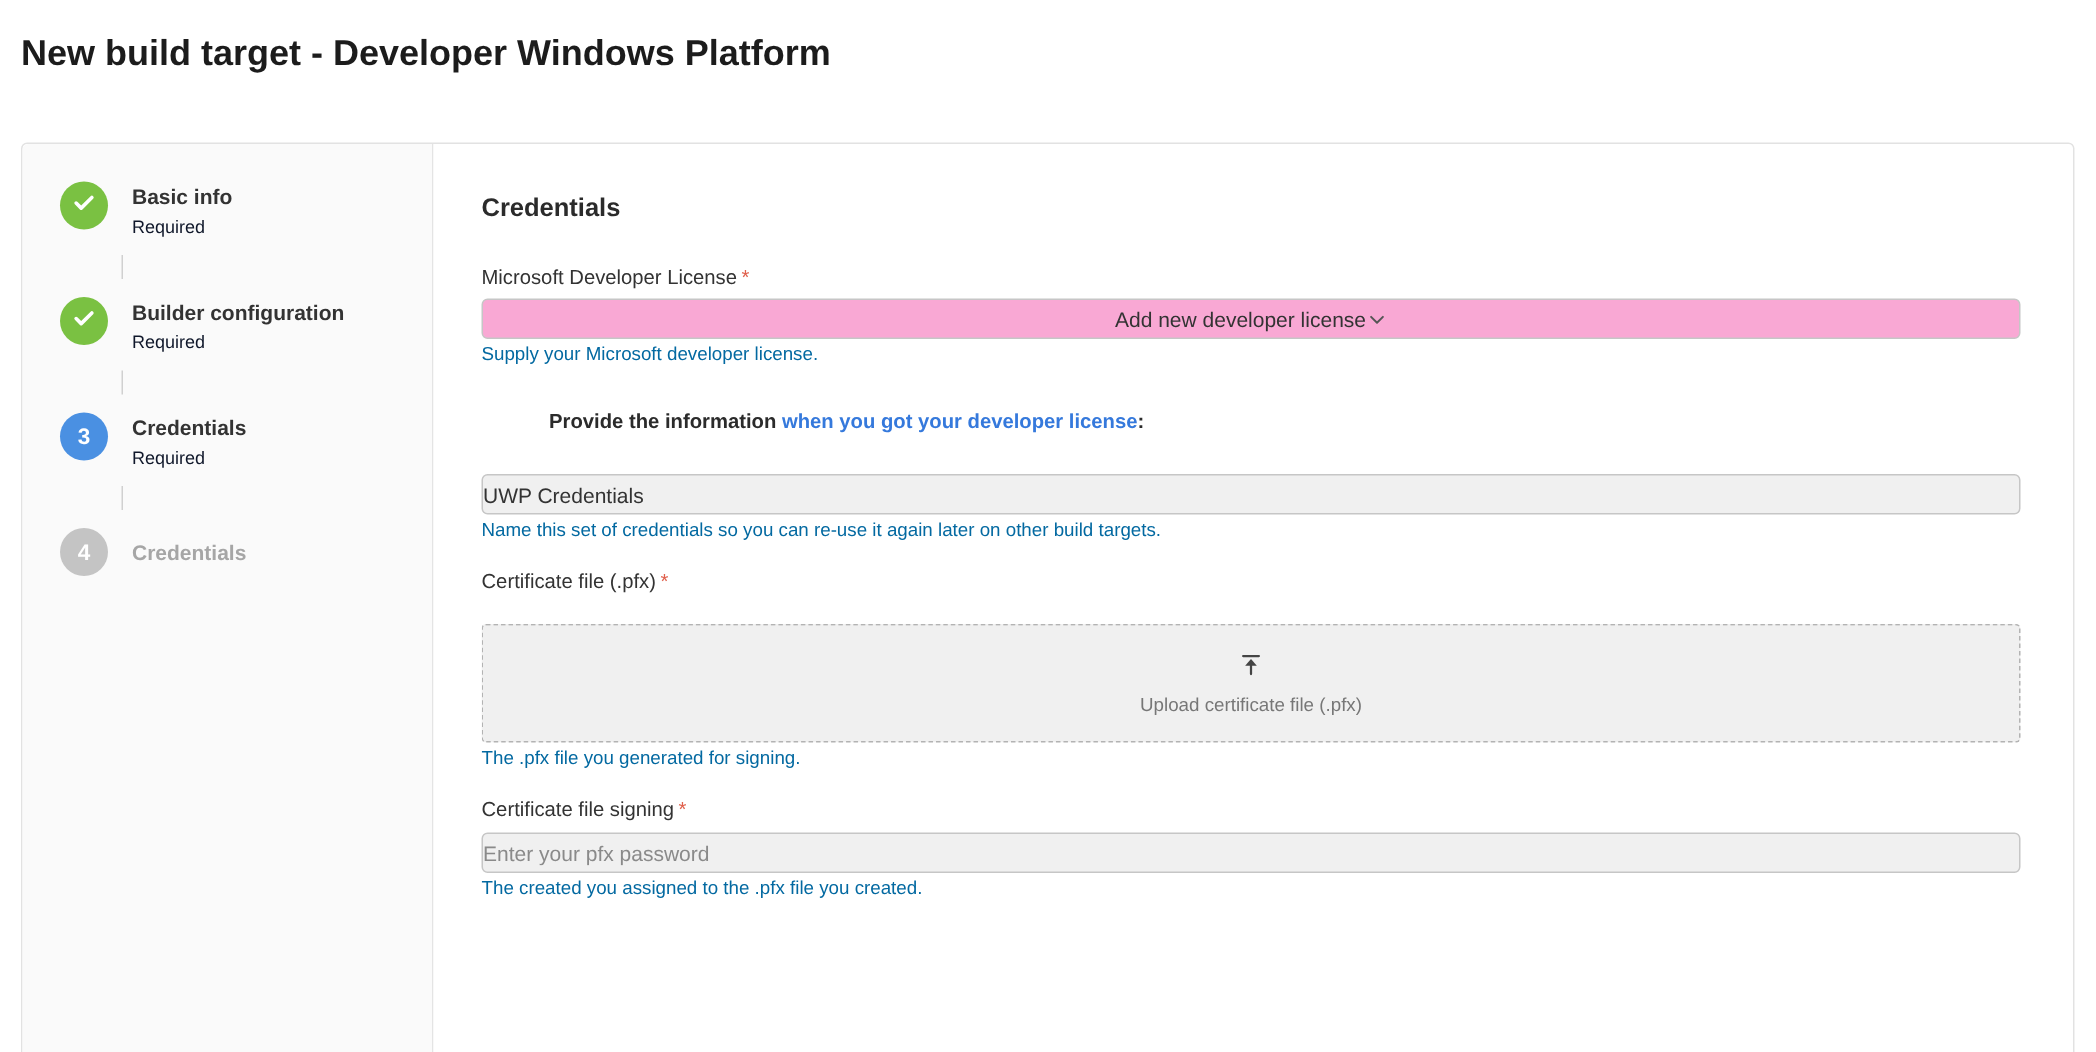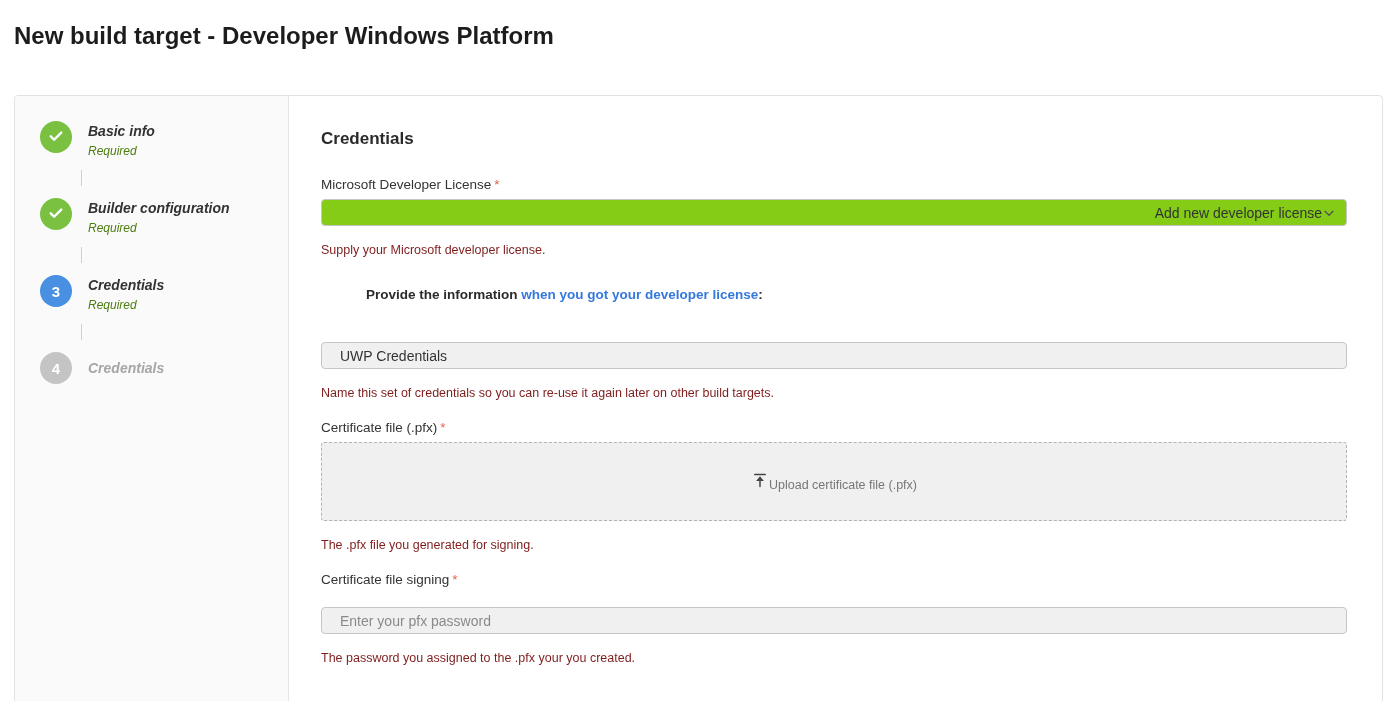--- a/index.html
+++ b/index.html
@@ -40,74 +40,74 @@
   .step.center { align-items: center; }
   .circle {
     width: 32px; height: 32px; border-radius: 50%;
     flex: 0 0 32px;
     display: flex; align-items: center; justify-content: center;
     color: #ffffff; font-size: 15px; font-weight: 700;
   }
   .circle.complete { background: #7ac142; }
   .circle.active   { background: #4a90e2; }
   .circle.upcoming { background: #c4c4c4; }
-  .step-text { padding-top: 2px; font-style: italic; }
+  .step-text { padding-top: 2px; }
   .step-label { font-size: 14px; font-weight: 700; color: #333333; line-height: 16px; }
-  .step-sub   { font-size: 12px; color: #4d7c0f; margin-top: 5px; }
+  .step-sub   { font-size: 12px; color: #0f172a; margin-top: 5px; }
   .step.center .step-text { padding-top: 0; }
   .step.center .step-label { color: #a6a6a6; }
   .connector {
     width: 1px; height: 16px;
     background: #d0d0d0;
     margin: 12px 0 12px 41px;
   }
   
   .main { flex: 1 1 auto; padding: 33px 35px 0 32px; }
   .section-title { font-size: 17px; font-weight: 700; color: #2b2b2b; margin: 0; line-height: 20px; }
   .section-sub { font-size: 14px; color: #8d8d8d; margin-top: 13px; }
   .field { margin-top: 20px; }
   .field.first { margin-top: 28px; }
   .label { font-size: 13.5px; color: #333333; }
   .req { color: #e0614d; margin-left: 3px; }
   .select-box {
     margin-top: 7px;
     height: 27px;
-    background: #84cc16;
+    background: #f9a8d4;
     border: 1px solid #c6c6c6;
     border-radius: 4px;
-    display: flex; align-items: center; justify-content: flex-end;
+    display: flex; align-items: center; justify-content: center;
     padding: 0 10px;
     font-size: 14px; color: #333333;
     cursor: pointer;
   }
   .chevron { display: flex; align-items: center; }
   .text-input {
-    margin-top: 20px;
+    margin-top: 8px;
     width: 100%;
     height: 27px;
     background: #f0f0f0;
     border: 1px solid #c6c6c6;
     border-radius: 4px;
-    padding: 0 18px;
+    padding: 0 0;
     font-size: 14px;
     color: #333333;
     font-family: "Liberation Sans", sans-serif;
     outline: none;
   }
   .text-input::placeholder { color: #8a8a8a; opacity: 1; }
-  .helper { font-size: 12.5px; color: #7f1d1d; margin-top: 17px; }
+  .helper { font-size: 12.5px; color: #0369a1; margin-top: 3px; }
   .sentence { margin-top: 30px; font-size: 13.5px; font-weight: 700; color: #2b2b2b; margin-left: 45px; }
   .sentence .link { color: #3579dc; cursor: pointer; }
   .dropzone {
-    margin-top: 7px;
+    margin-top: 21px;
     height: 79px;
     background: #f0f0f0;
     border: 1px dashed #b3b3b3;
     border-radius: 3px;
-    display: flex; flex-direction: row;
+    display: flex; flex-direction: column;
     align-items: center; justify-content: center;
     cursor: pointer;
   }
   .dropzone-text { font-size: 12.5px; color: #777777; margin-top: 6px; }
 </style>
 </head>
 <body>
 
 <div class="page">
   <h1 class="page-title">New build target - Developer Windows Platform</h1>
@@ -207,18 +207,18 @@
             </svg>
           </span>
           <span class="dropzone-text">Upload certificate file (.pfx)</span>
         </div>
         <div class="helper">The .pfx file you generated for signing.</div>
       </div>
 
       <div class="field">
         <div class="label"><span>Certificate file signing</span><span class="req">*</span></div>
         <input class="text-input" type="text" placeholder="Enter your pfx password" style="">
-        <div class="helper">The password you assigned to the .pfx your you created.</div>
+        <div class="helper">The created you assigned to the .pfx file you created.</div>
       </div>
 
     </div>
   </div>
 </div>
 
 </body></html>

